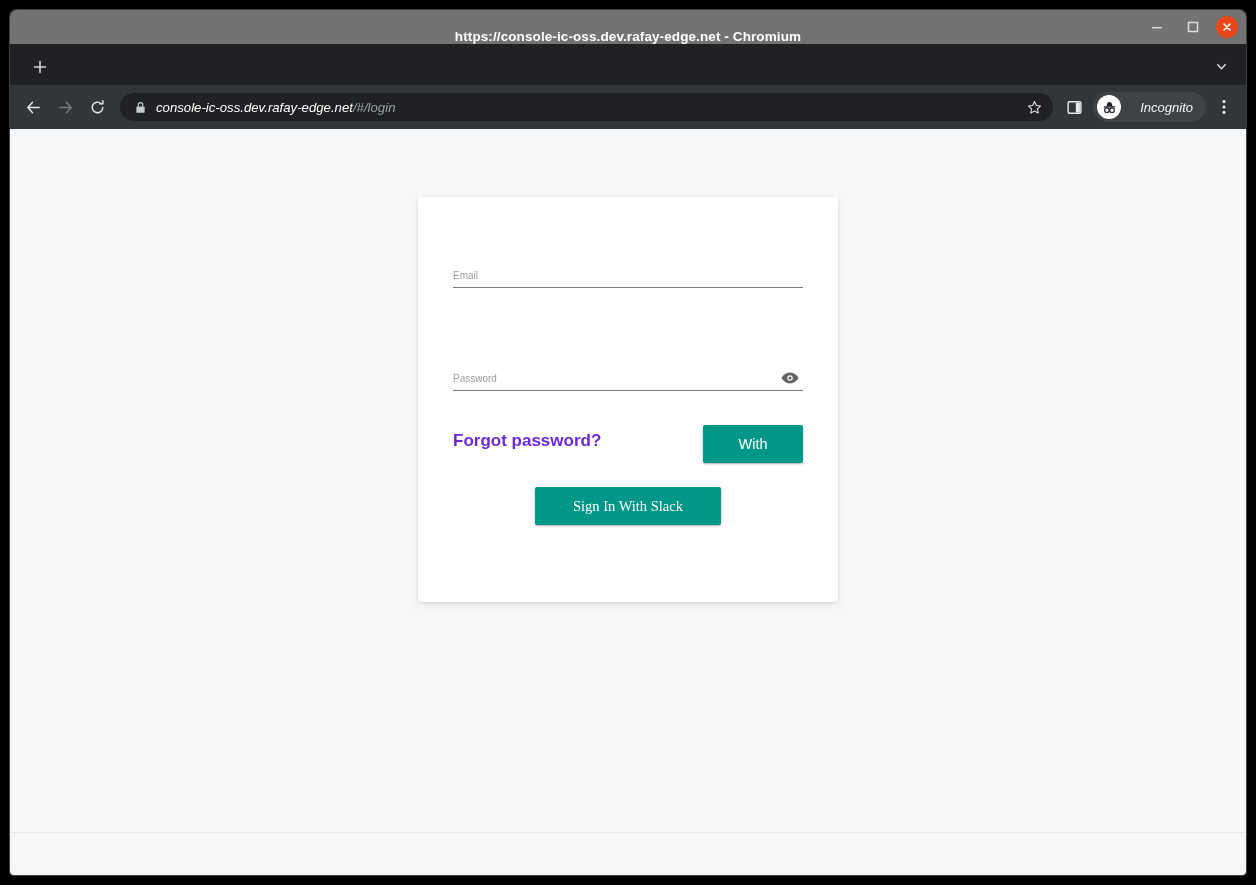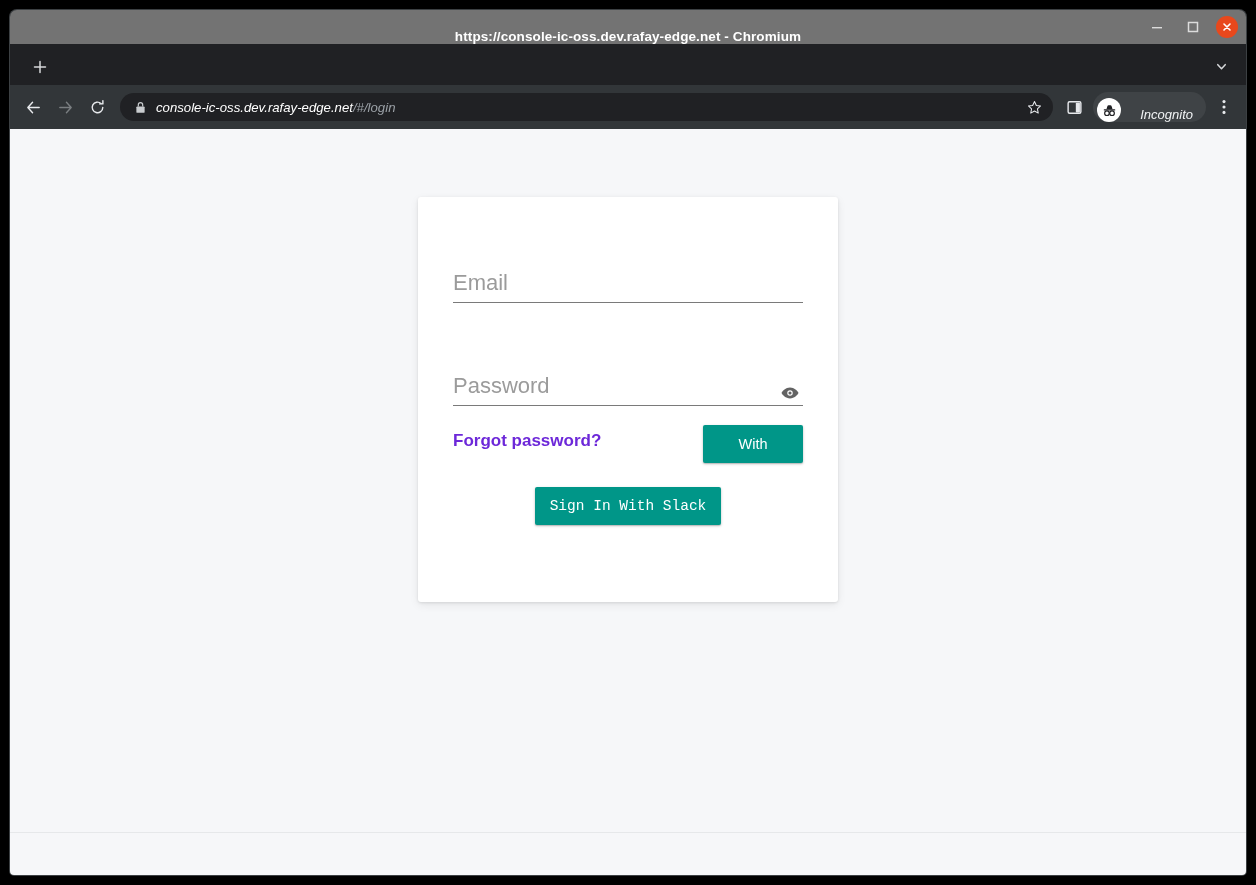--- a/index.html
+++ b/index.html
@@ -207,21 +207,21 @@
     justify-content: center;
     color: #e8eaed;
     flex: 0 0 30px;
     margin-left: 4px;
   }
   #incognito-chip {
     height: 30px;
     border-radius: 15px;
     background: #3f4346;
     display: flex;
-    align-items: flex-end;
+    align-items: center;
     padding: 0 13px 0 4px;
     gap: 19px;
     margin-left: 2px;
     flex: 0 0 auto;
   }
   #incognito-avatar {
     width: 24px;
     height: 24px;
     border-radius: 50%;
     background: #ffffff;
@@ -287,21 +287,21 @@
     bottom: 0;
     height: 1px;
     background: #7a7a7a;
   }
   .field-input {
     width: 100%;
     border: 0;
     outline: 0;
     background: transparent;
     font-family: "Liberation Sans", sans-serif;
-    font-size: 22px;
+    font-size: 10px;
     color: #1f1f1f;
     padding: 0 0 7px 0;
     box-sizing: border-box;
     display: block;
   }
   .field-input::placeholder {
     color: #9b9b9b;
     opacity: 1;
   }
   #email-field { top: 73px; }
@@ -353,21 +353,21 @@
   #slack-button {
     position: absolute;
     left: 117px;
     top: 290px;
     width: 186px;
     height: 38px;
     background: #009688;
     color: #ffffff;
     border: 0;
     border-radius: 2px;
-    font-family: Liberation Mono, monospace;
+    font-family: Liberation Serif, serif;
     font-size: 14.5px;
     box-shadow: 0 1px 3px rgba(0,0,0,0.22), 0 1px 1px rgba(0,0,0,0.13);
     cursor: pointer;
   }
 </style>
 </head>
 <body>
 
 <div id="window">
 

